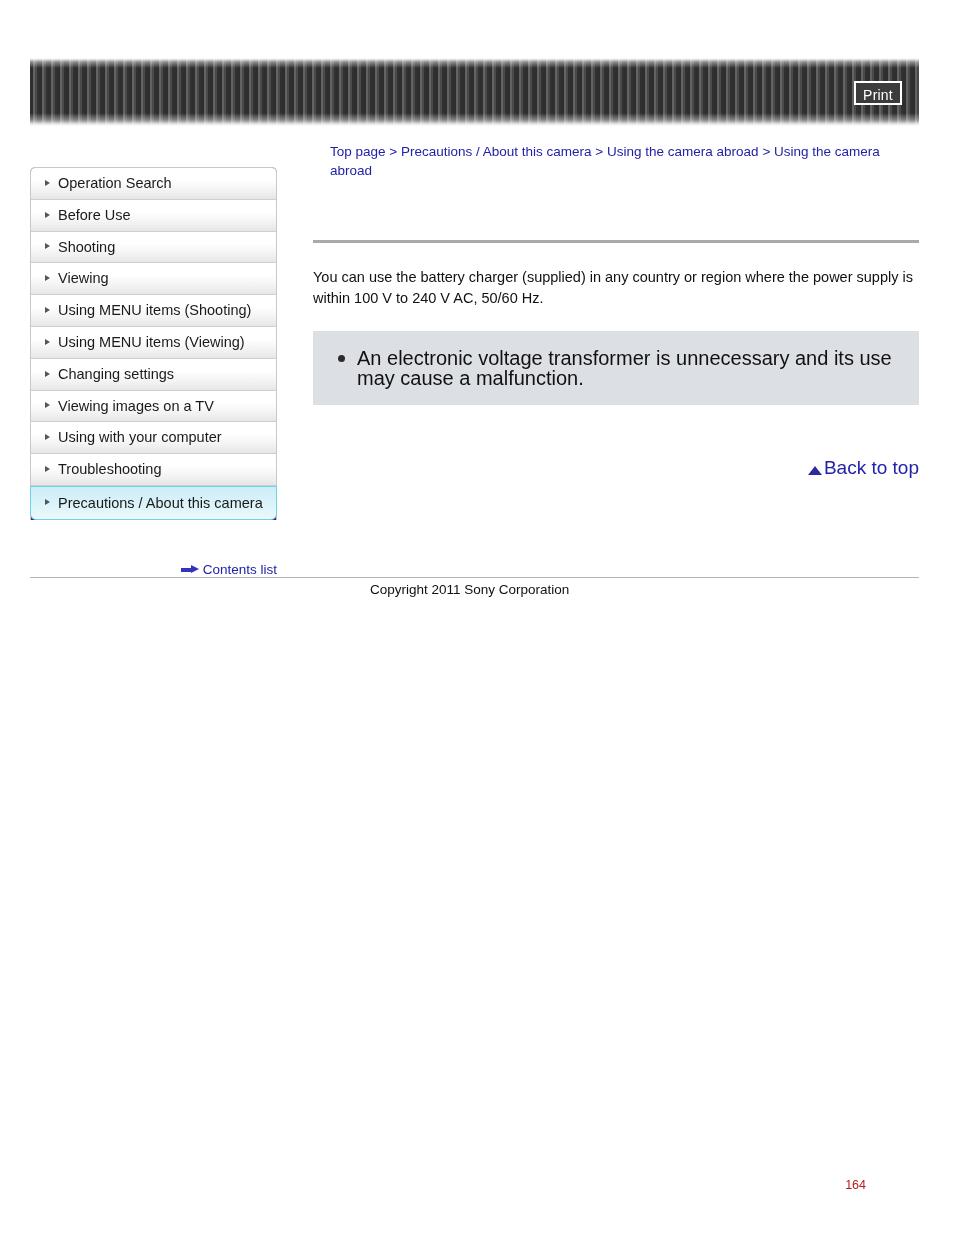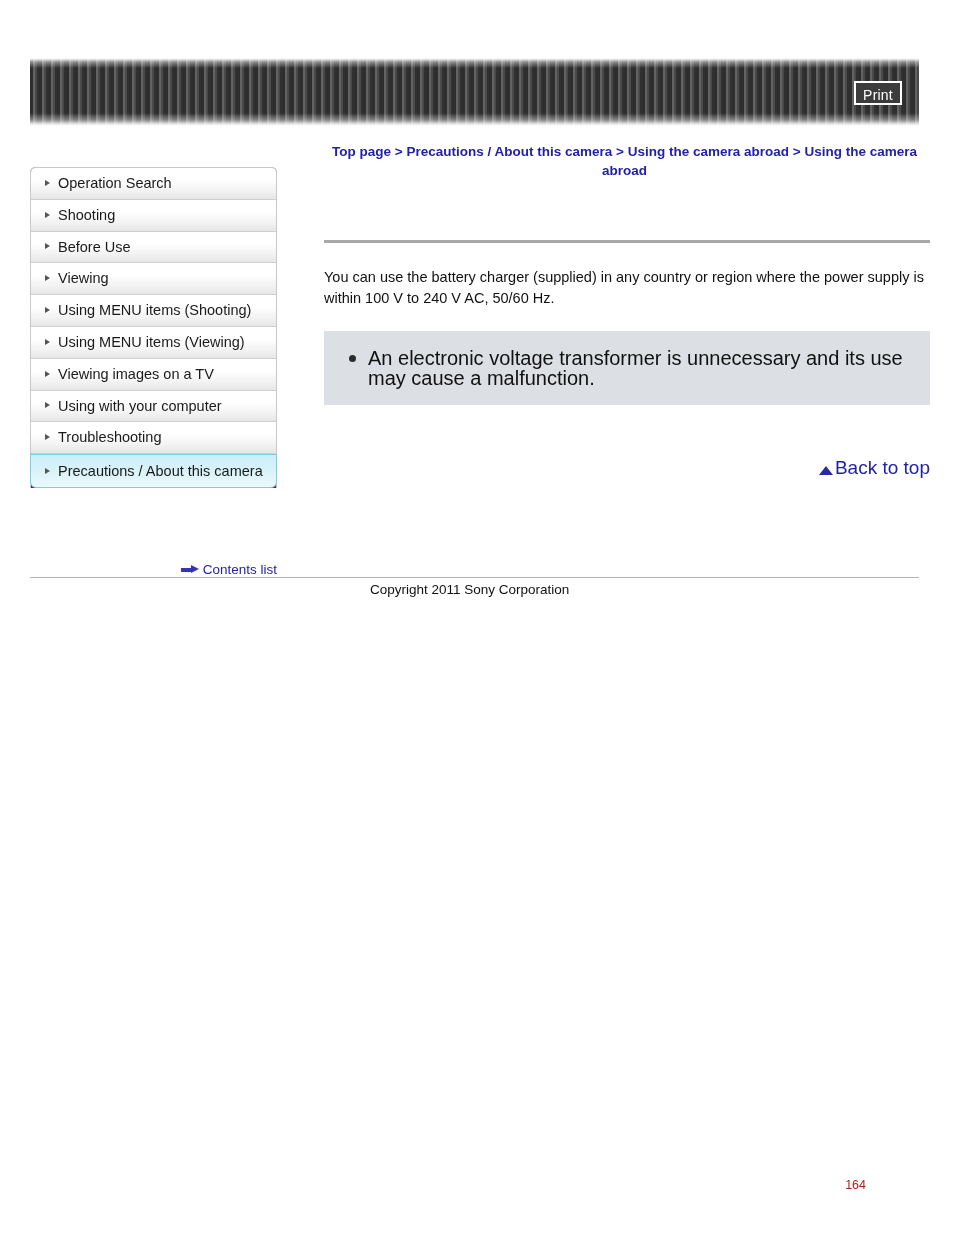--- a/index.html
+++ b/index.html
@@ -64,25 +64,24 @@
     box-sizing: border-box;
     margin-left: 8px;
   }
 
   
   .breadcrumb {
     position: absolute;
     left: 330px;
     top: 142px;
     width: 589px;
-    text-align: center;
+    text-align: left;
     font-size: 13.5px;
     line-height: 19px;
     color: #2222a8;
-    font-weight: bold;
   }
   .breadcrumb a {
     color: #2222a8;
     text-decoration: none;
   }
   .breadcrumb .sep {
     color: #2222a8;
   }
 
   
@@ -175,21 +174,20 @@
     border-top: 4.5px solid transparent;
     border-bottom: 4.5px solid transparent;
   }
 
   
   .content {
     position: absolute;
     left: 313px;
     top: 188px;
     width: 606px;
-    margin-left: 11px;
   }
   .page-title {
     min-height: 52px;
     font-size: 17px;
     color: #000000;
   }
   .title-divider {
     height: 3px;
     background: #a9a9a9;
     margin: 0 0 0 0;
@@ -285,37 +283,41 @@
   </div>
 
   <div class="sidebar">
     <ul class="nav-list">
       <li class="nav-item">
         <span class="tri"></span>
         <span>Operation Search</span>
       </li>
       <li class="nav-item">
         <span class="tri"></span>
+        <span>Before Use</span>
+      </li>
+      <li class="nav-item">
+        <span class="tri"></span>
         <span>Shooting</span>
       </li>
       <li class="nav-item">
         <span class="tri"></span>
-        <span>Before Use</span>
-      </li>
-      <li class="nav-item">
-        <span class="tri"></span>
         <span>Viewing</span>
       </li>
       <li class="nav-item">
         <span class="tri"></span>
         <span>Using MENU items (Shooting)</span>
       </li>
       <li class="nav-item">
         <span class="tri"></span>
         <span>Using MENU items (Viewing)</span>
+      </li>
+      <li class="nav-item">
+        <span class="tri"></span>
+        <span>Changing settings</span>
       </li>
       <li class="nav-item">
         <span class="tri"></span>
         <span>Viewing images on a TV</span>
       </li>
       <li class="nav-item">
         <span class="tri"></span>
         <span>Using with your computer</span>
       </li>
       <li class="nav-item">

